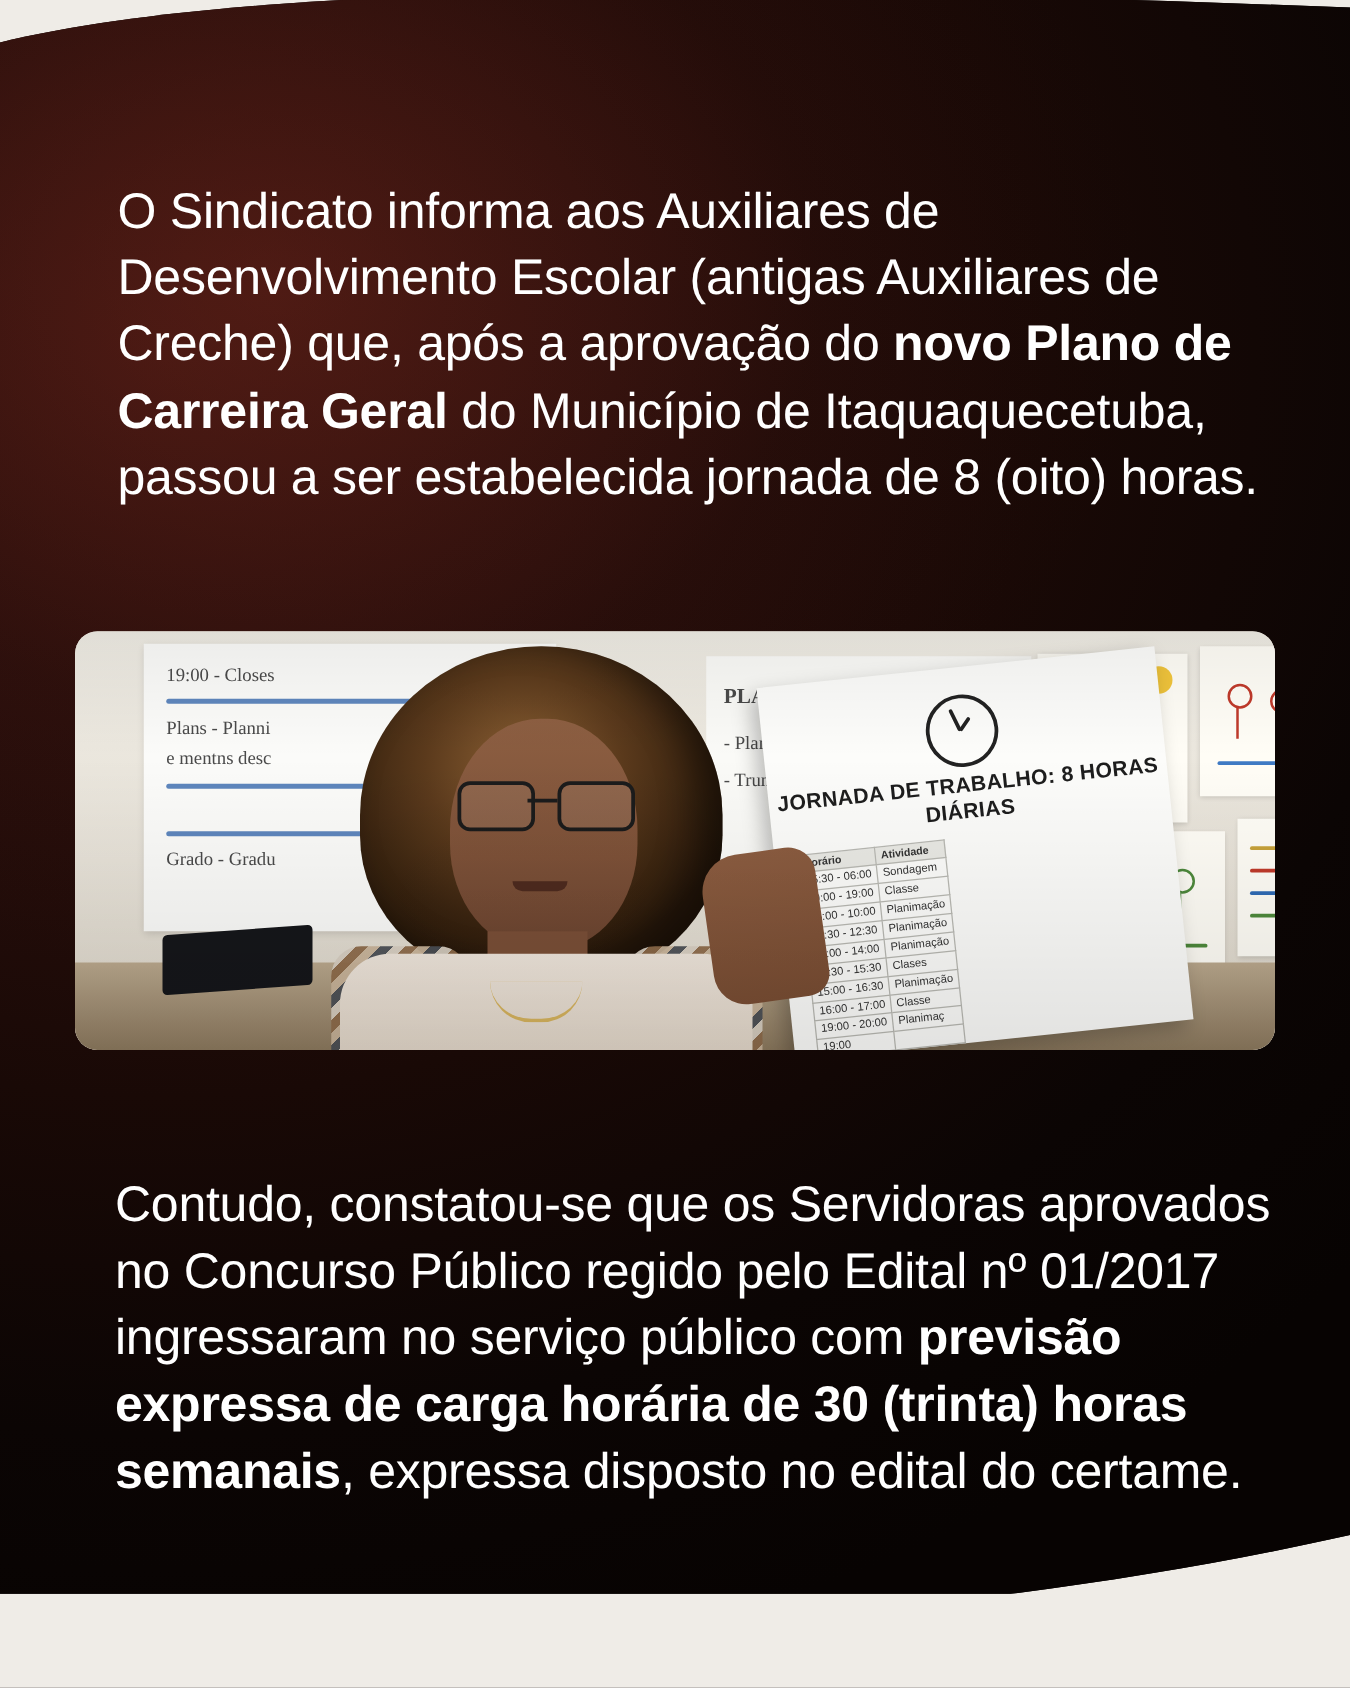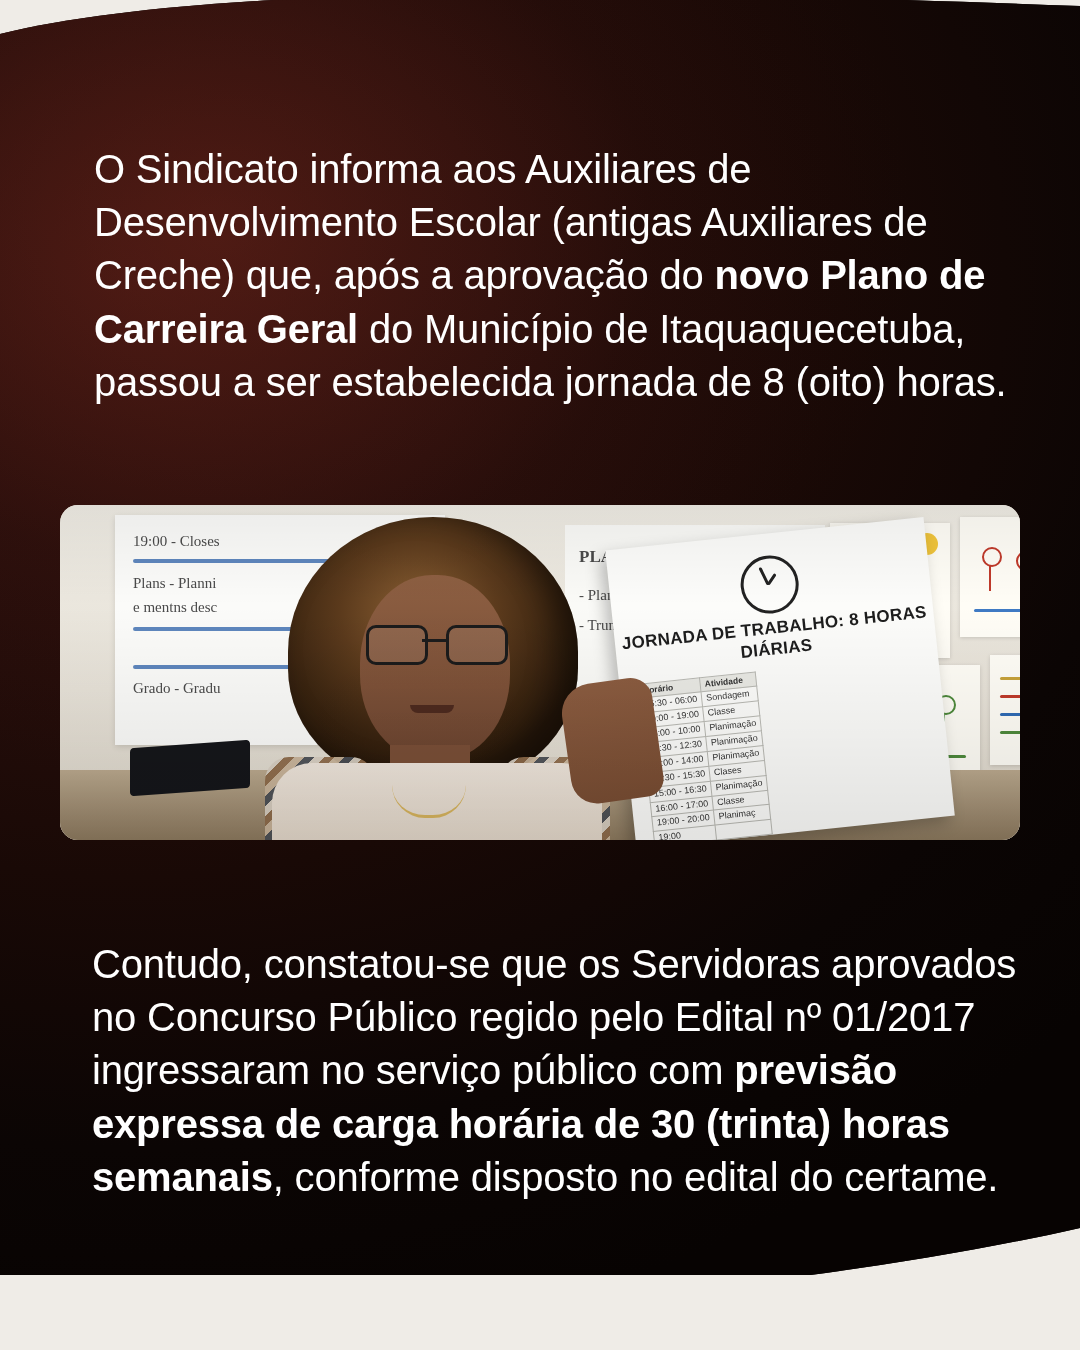--- a/index.html
+++ b/index.html
@@ -411,16 +411,16 @@
                 <td></td>
               </tr>
             </tbody>
         </table>
       </div>
 
       <div class="hand"></div>
       <div class="photo-shade"></div>
     </div>
 
-    <p class="para para-bottom"><span>Contudo, constatou-se que os Servidoras aprovados no Concurso Público regido pelo Edital nº 01/2017 ingressaram no serviço público com </span><b>previsão expressa de carga horária de 30 (trinta) horas semanais</b><span>, conforme disposto no edital do certame.</span></p>
+    <p class="para para-bottom"><span>Contudo, constatou-se que os Servidoras aprovados no Concurso Público regido pelo Edital nº 01/2017 ingressaram no serviço público com </span><b>previsão expressa de carga horária de 30 (trinta) horas semanais</b><span>, expressa disposto no edital do certame.</span></p>
 
   </div>
 </div>
 
 </body></html>

